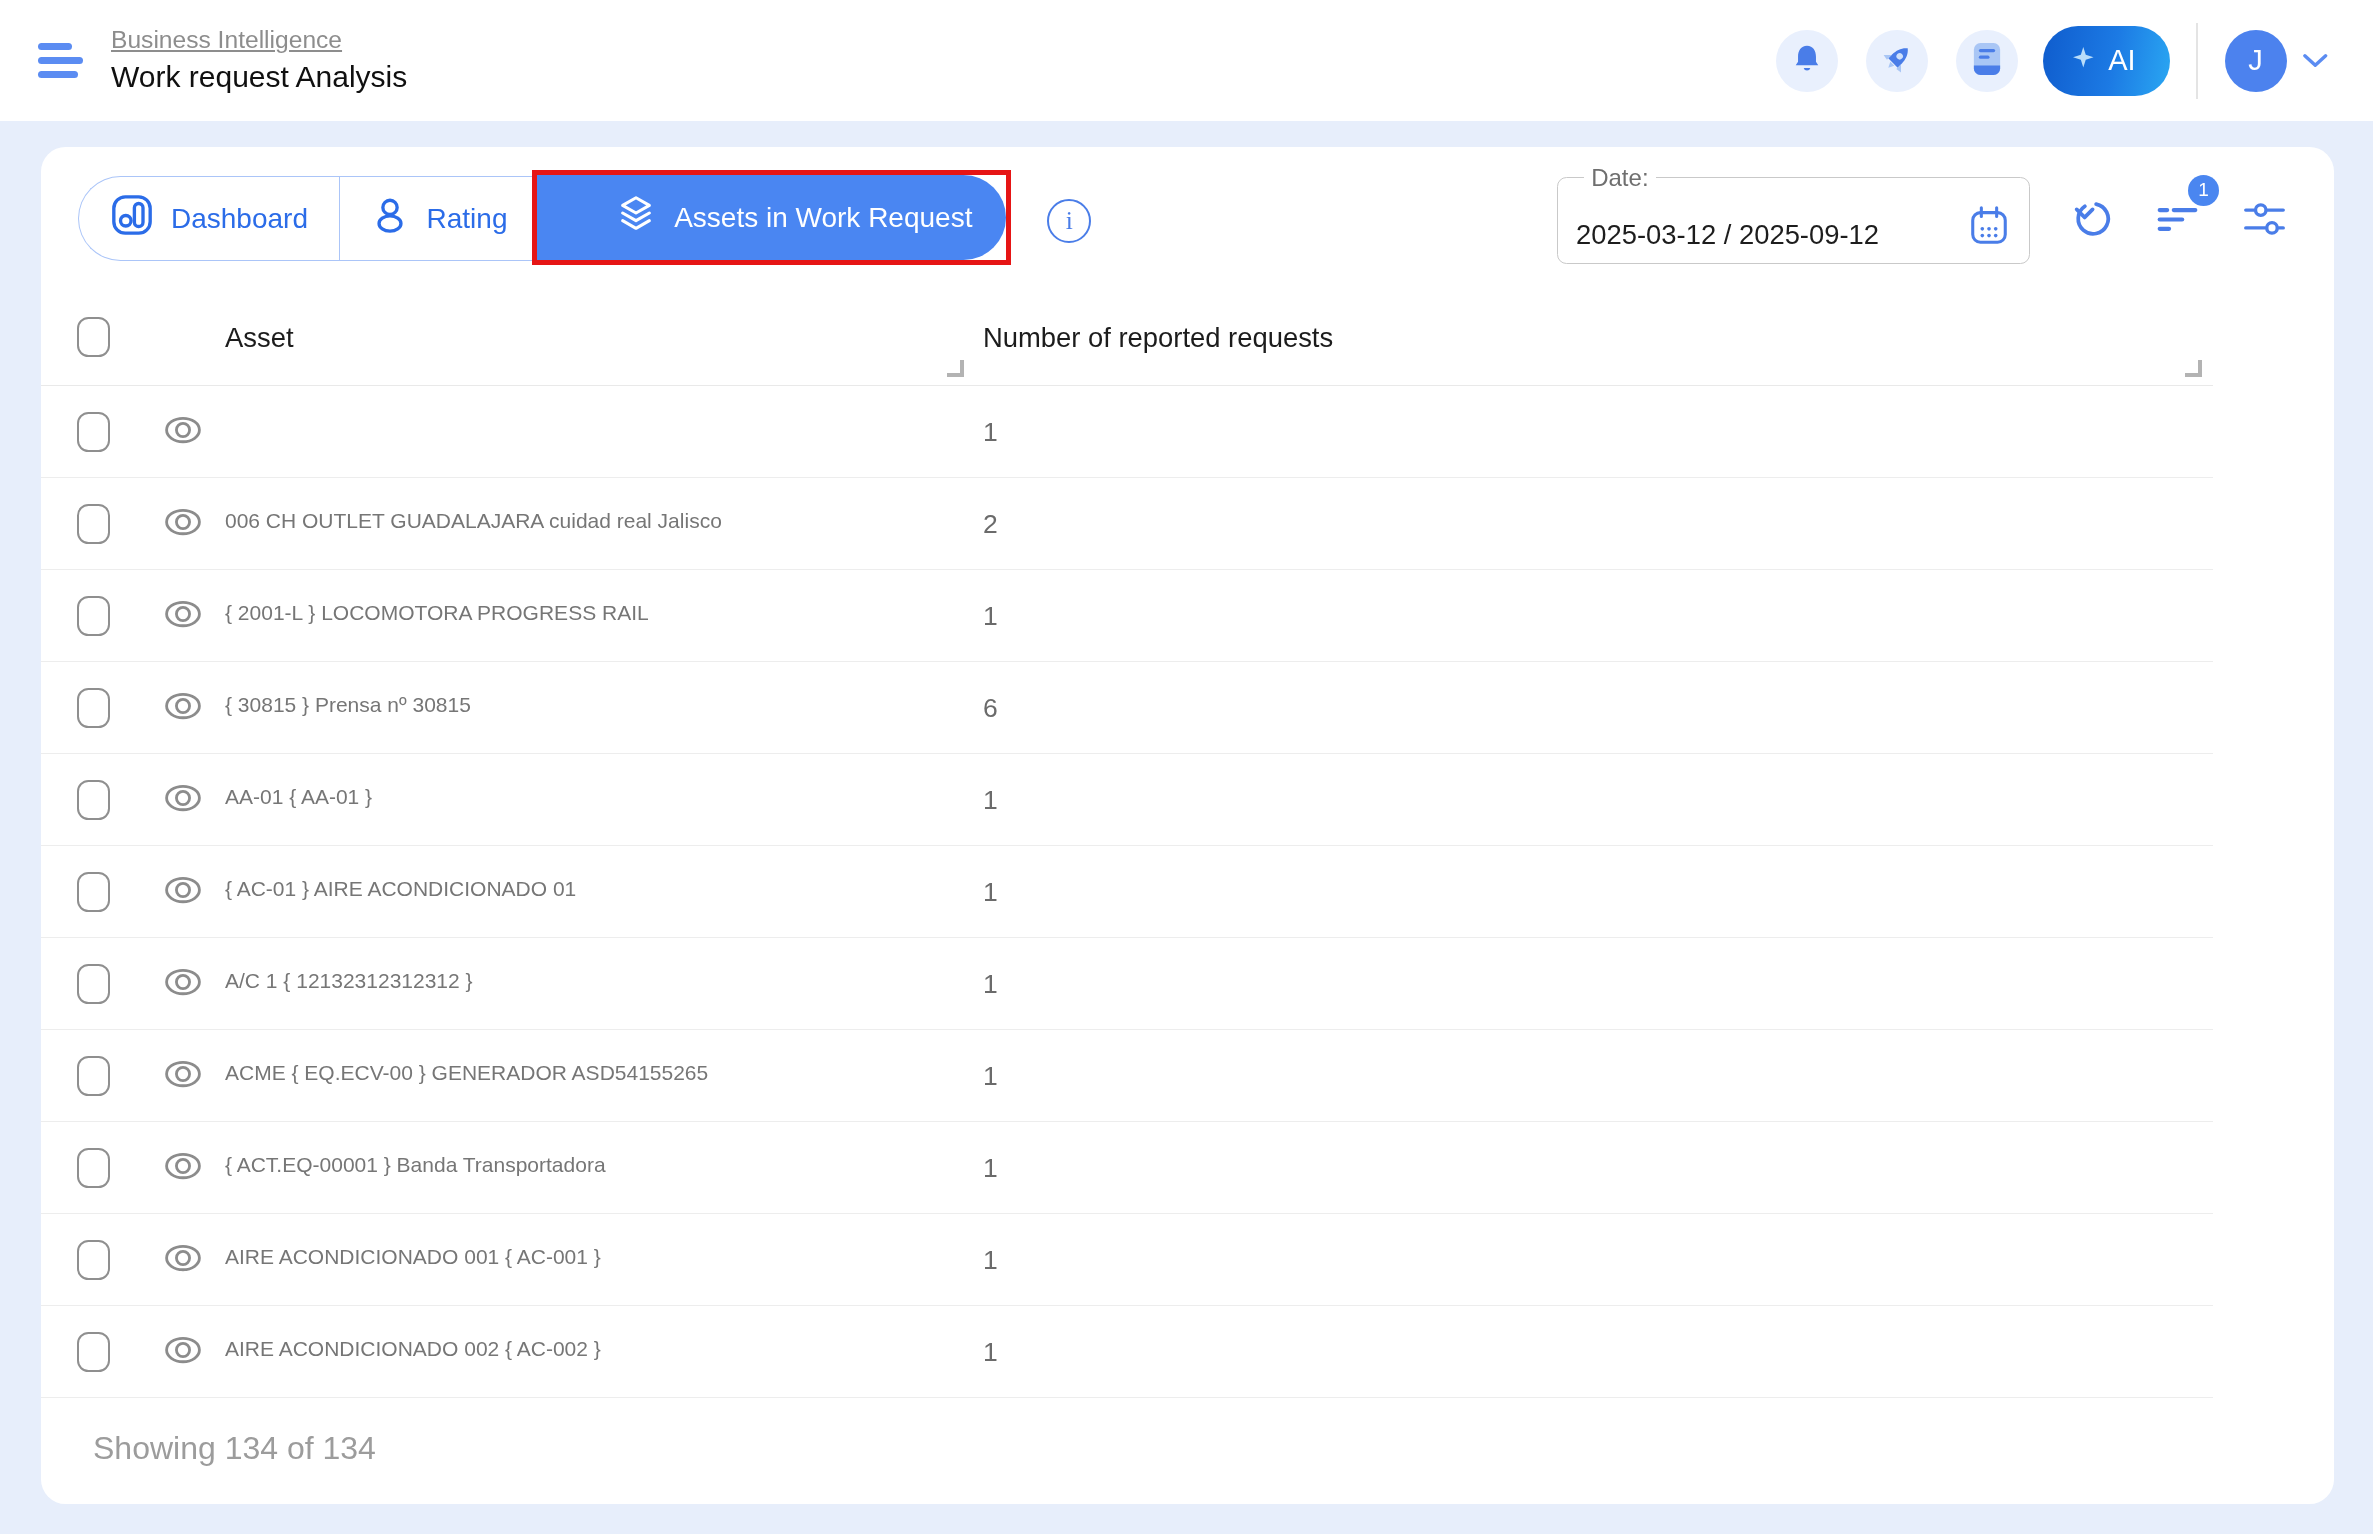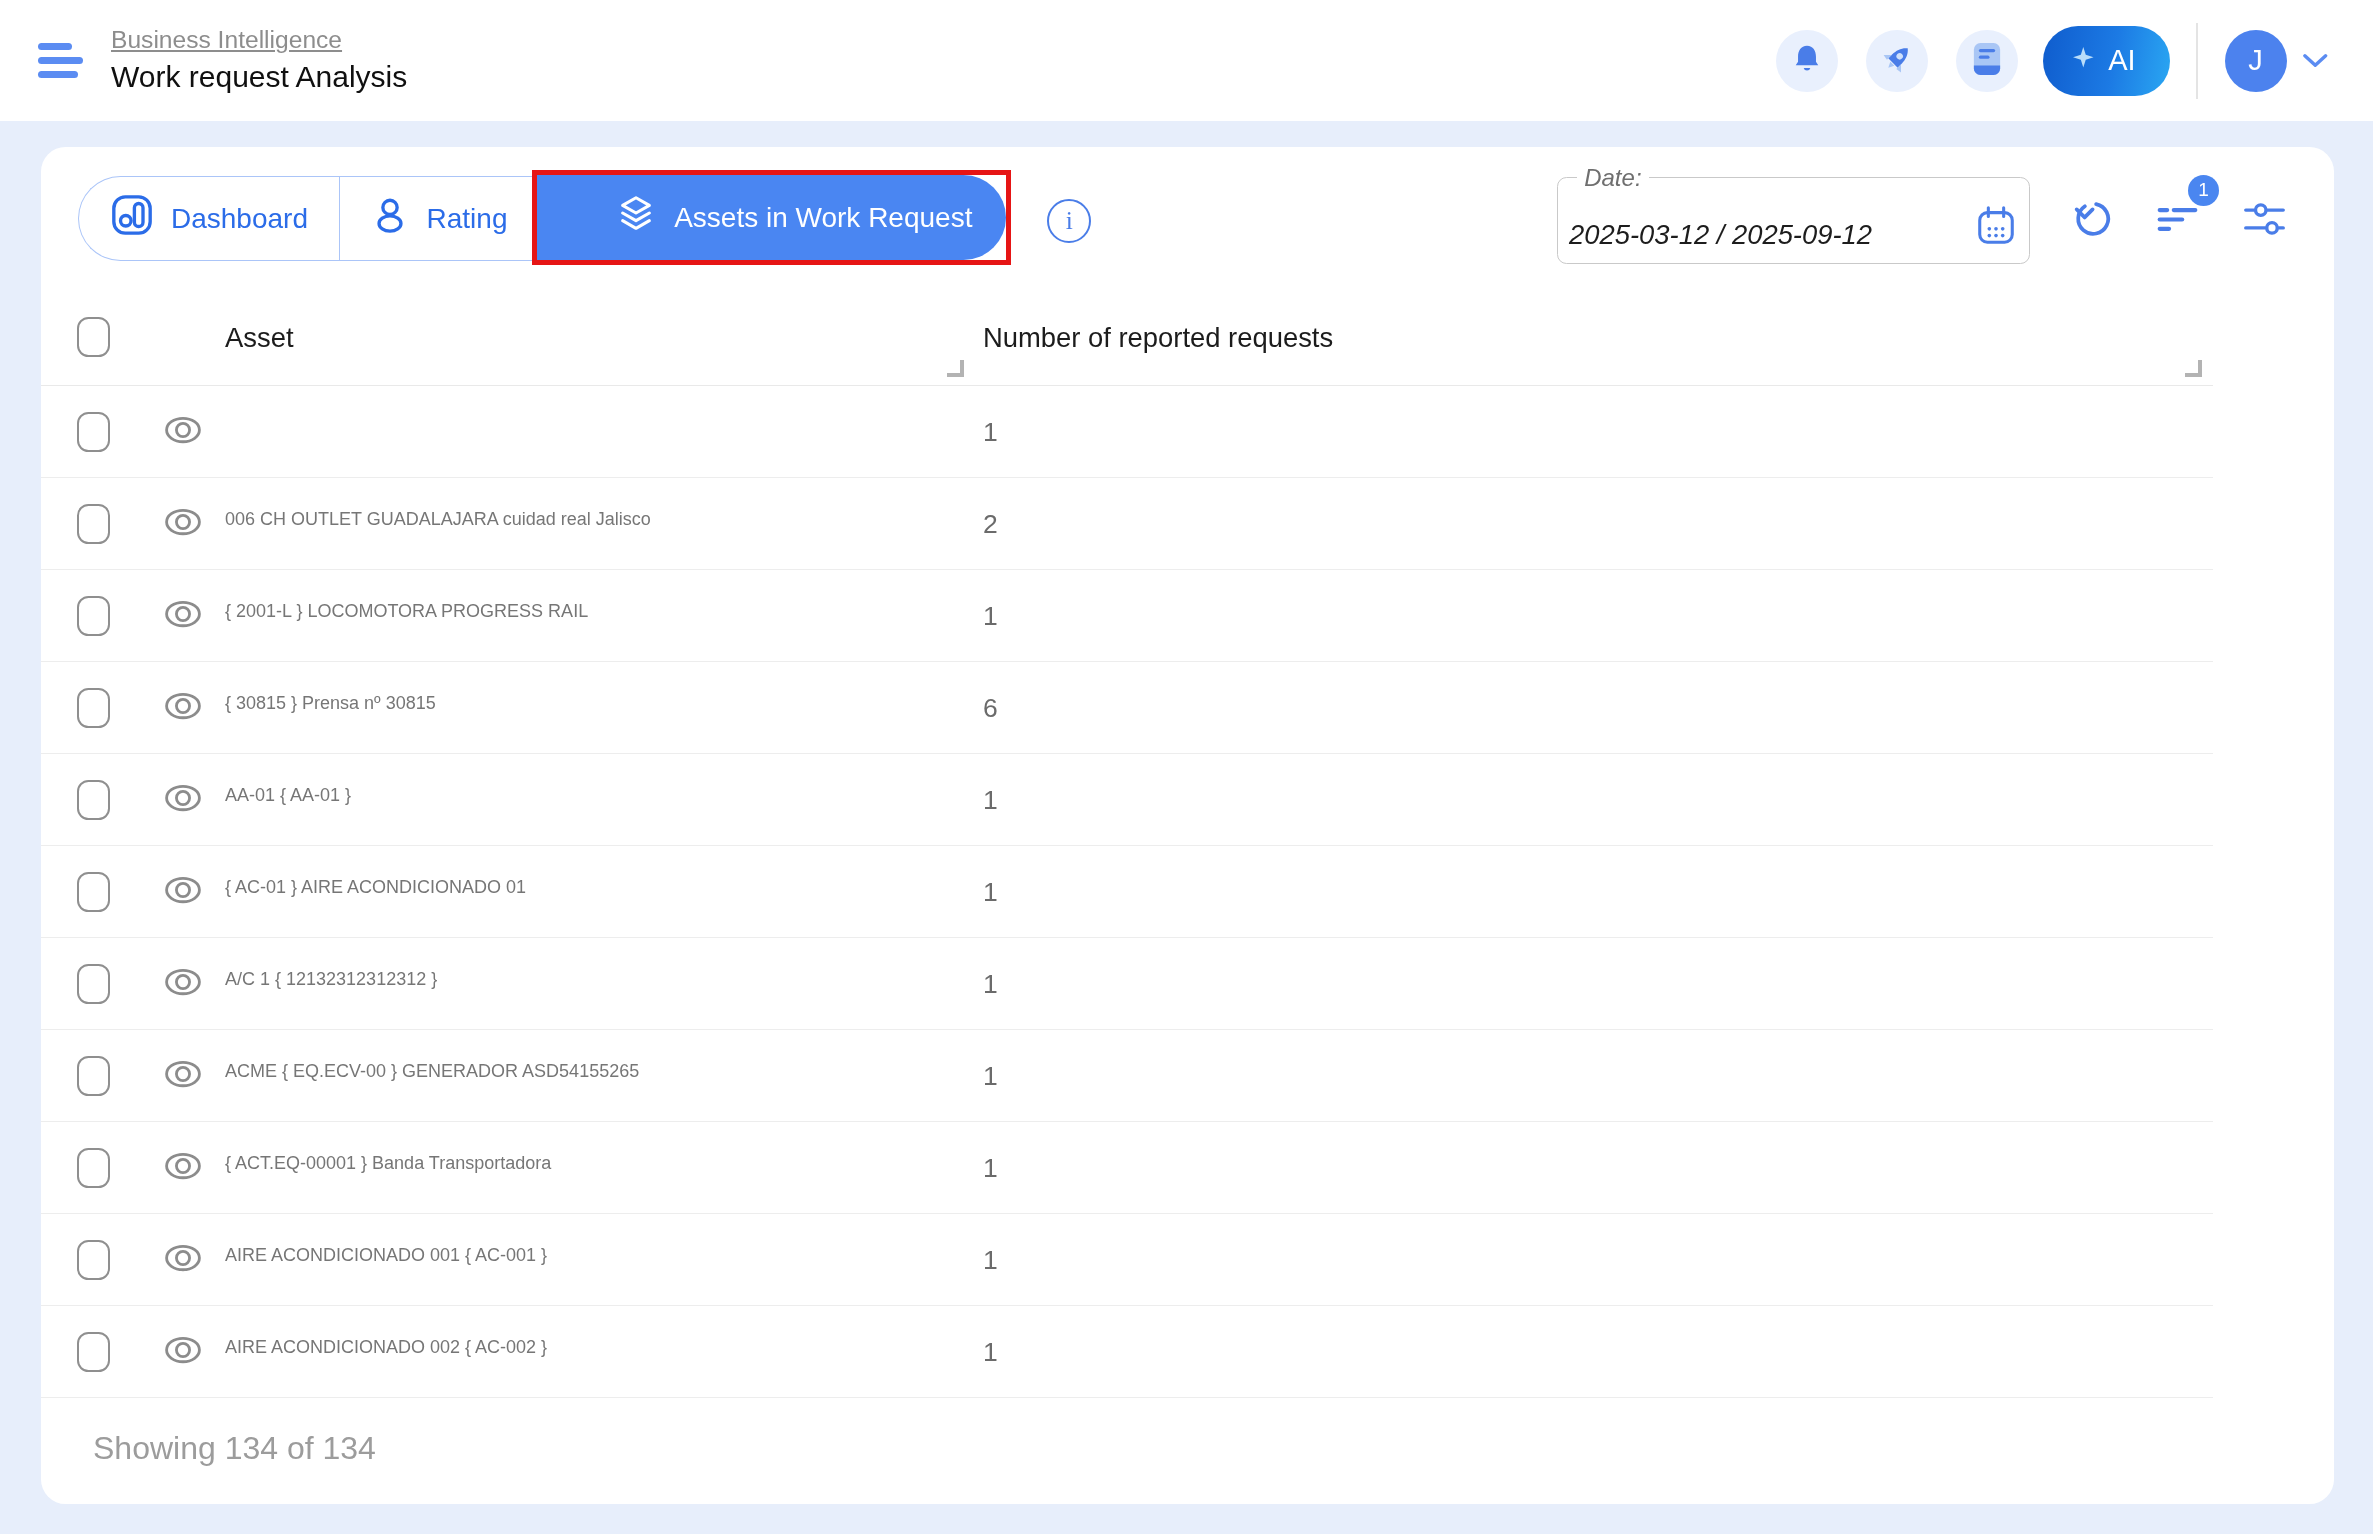--- a/index.html
+++ b/index.html
@@ -41,21 +41,21 @@
   .tab-mid{width:199px;}
   .active-wrap{border:5.7px solid #e61515;margin-left:-5.7px;margin-top:-5.7px;}
   .tab-active{width:425px;height:85px;border:none;background:#4a86f2;color:#fff;
               border-radius:0 43px 43px 0;display:flex;align-items:center;justify-content:center;
               gap:17px;font-size:28px;cursor:pointer;padding-left:44px;}
   .info-btn{width:40px;height:40px;border-radius:50%;border:2.8px solid #4a7de8;color:#4a7de8;
             display:flex;align-items:center;justify-content:center;font-size:25.6px;
             margin:23px 0 0 36px;cursor:pointer;font-family:"Liberation Serif",serif;}
   .toolbar-right{margin-left:auto;display:flex;align-items:center;}
   fieldset.datebox{width:473px;height:100px;box-sizing:border-box;border:1.9px solid #c9c9c9;
-            border-radius:9.5px;margin:-12.3px 0 0 0;padding:0 11px;position:relative;font-style:italic;}
+            border-radius:9.5px;margin:-12.3px 0 0 0;padding:0 18px;position:relative;}
   fieldset.datebox legend{font-size:24px;color:#6f6f6f;padding:0 7.6px;margin-left:7.6px;}
   .date-inner{display:flex;align-items:flex-end;justify-content:space-between;height:59px;}
   .date-value{font-size:27.4px;color:#1d1d1d;}
   .icon-btn{background:none;border:none;cursor:pointer;display:flex;align-items:center;
             justify-content:center;position:relative;padding:0;}
   .refresh-btn{margin-left:38px;}
   .filter-btn{margin-left:42px;}
   .sliders-btn{margin-left:42px;}
   .badge{position:absolute;top:-21px;right:-19px;width:31px;height:31px;border-radius:50%;
          background:#4a86f0;color:#fff;font-size:19px;display:flex;align-items:center;
@@ -70,21 +70,21 @@
   .cbx{position:absolute;left:36px;width:33px;height:40px;box-sizing:border-box;
        border:2.8px solid #8f8f8f;border-radius:11.4px;background:#fff;cursor:pointer;}
   .thead .cbx{top:27.4px;}
   .rehandle{position:absolute;bottom:7.6px;width:13.2px;height:13.2px;
             border-right:4.7px solid #b3b3b3;border-bottom:4.7px solid #b3b3b3;cursor:col-resize;}
   .rh1{left:906px;}
   .rh2{left:2144px;}
   .trow{position:relative;height:91px;border-bottom:0.9px solid #ededed;}
   .trow .cbx{top:25.6px;}
   .eye{position:absolute;left:121px;top:29px;cursor:pointer;display:flex;}
-  .aname{position:absolute;left:184px;top:31px;font-size:18px;color:#767676;white-space:nowrap;}
+  .aname{position:absolute;left:184px;top:31px;font-size:21px;color:#767676;white-space:nowrap;}
   .acount{position:absolute;left:942px;top:31px;font-size:26.5px;color:#6b6b6b;}
   .tfoot{font-size:32px;color:#9c9c9c;margin:32px 0 0 52px;}
 </style>
 </head>
 <body>
 
 <div class="page">
 
   <div class="topbar">
     <div class="hamburger">

